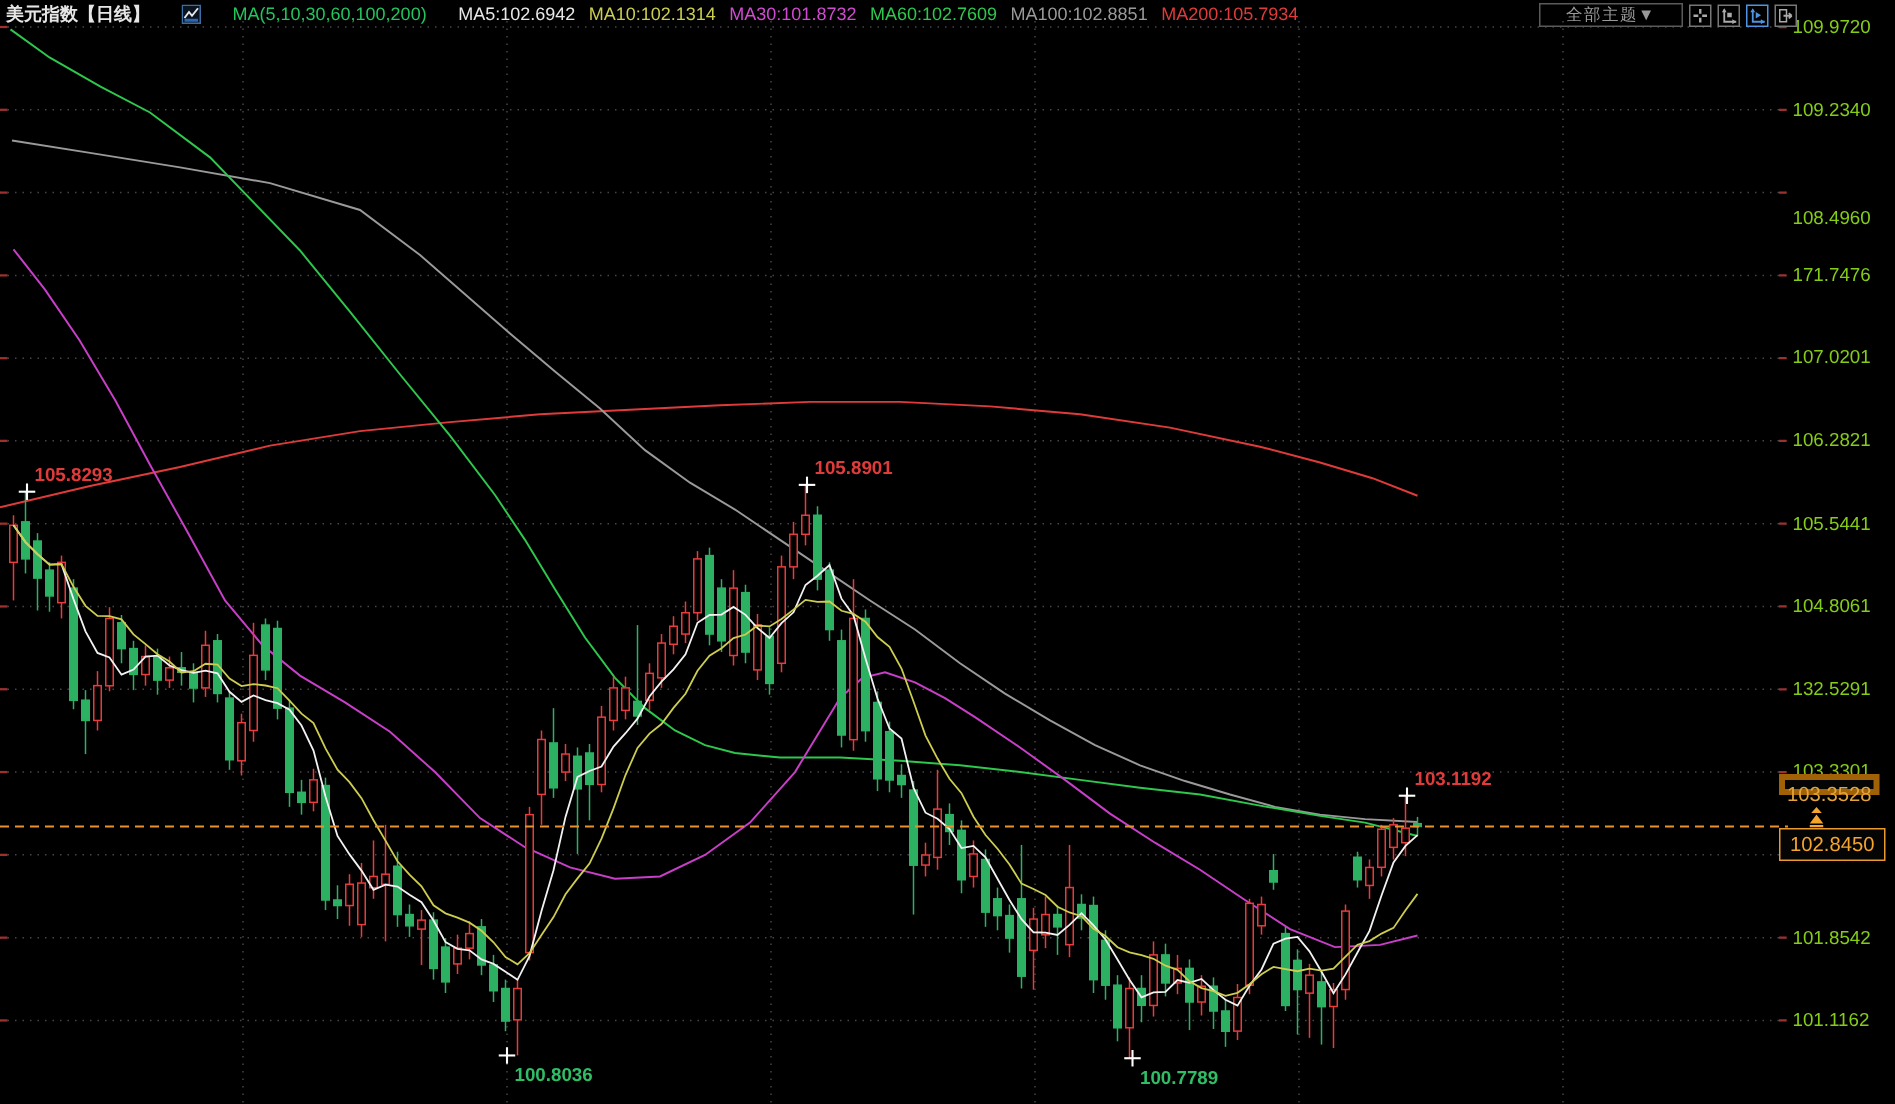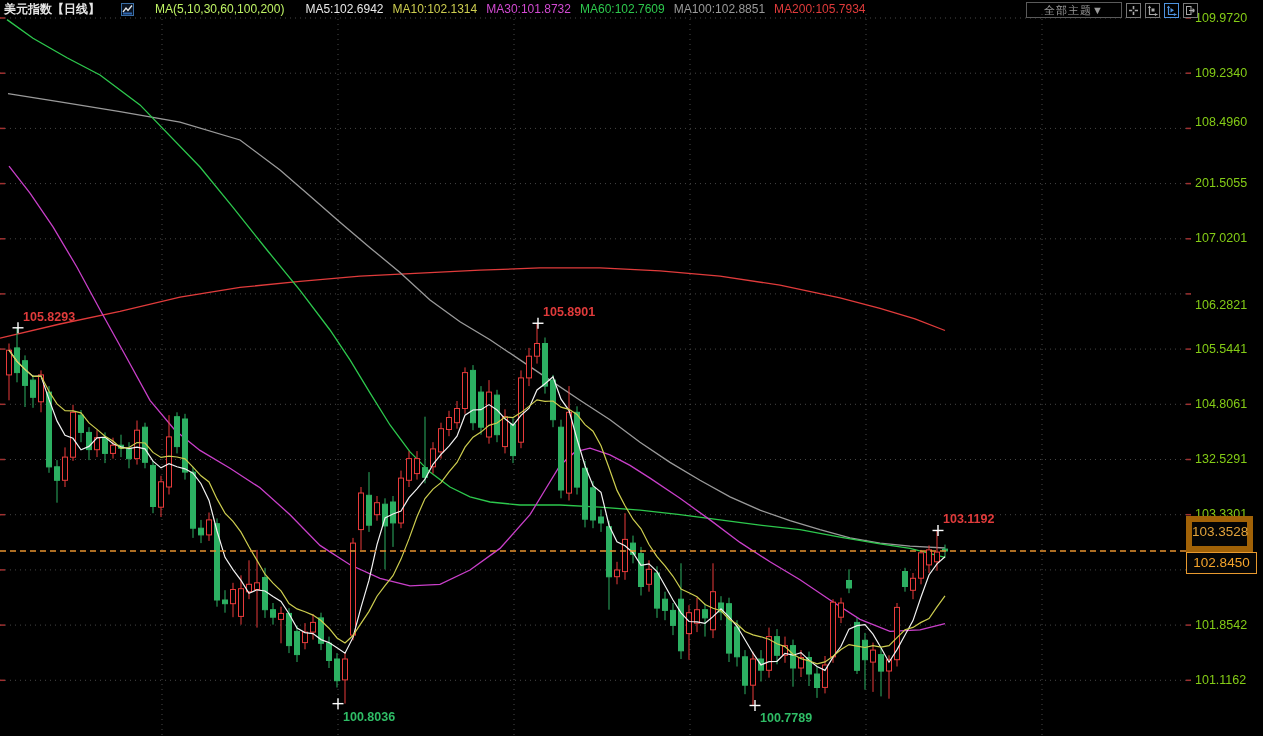--- a/index.html
+++ b/index.html
@@ -3,35 +3,35 @@
 <meta charset="utf-8">
 <style>
   html,body{margin:0;padding:0;background:#000;width:1263px;height:736px;overflow:hidden;
     font-family:"Liberation Sans","DejaVu Sans",sans-serif;}
   #stage{position:relative;width:1263px;height:736px;background:#000;}
   #chart-canvas{position:absolute;left:0;top:0;}
   
   #header{position:absolute;left:4px;top:1px;height:16px;display:flex;align-items:center;gap:21px;
     font-size:12px;white-space:nowrap;z-index:5;}
   #header .title{color:#e6e6e6;font-weight:bold;}
-  #header .ma-group{color:#bef264;}
+  #header .ma-group{color:#22c55e;}
   #header .ma-item{font-weight:normal;}
   .mini-icon{display:inline-block;width:13px;height:13px;}
   
   #toolbar{position:absolute;top:2px;right:65px;display:flex;align-items:center;gap:4px;z-index:6;}
   #theme-dropdown{width:94px;height:14px;border:1px solid #5a5a5a;color:#9a9a9a;font-size:11px;
     text-align:center;line-height:14px;letter-spacing:1px;cursor:pointer;}
   .tool-btn{width:15px;height:15px;border:1px solid #777;box-sizing:border-box;background:#000;
     display:flex;align-items:center;justify-content:center;cursor:pointer;padding:0;}
   .tool-btn.active{border-color:#4f94e0;}
   
   .y-label{position:absolute;left:1195px;color:#84cc16;font-size:12.5px;z-index:2;}
   
   .price-box{position:absolute;box-sizing:border-box;background:#050505;text-align:center;z-index:4;}
-  #preclose-box{left:1186px;top:516px;width:67px;height:36px;border:6px solid #a16207;
+  #preclose-box{left:1186px;top:516px;width:67px;height:14px;border:4px solid #a16207;
     color:#e3a43c;font-size:13.5px;line-height:20px;}
   #last-price-box{left:1186px;top:552px;width:71px;height:22px;border:1px solid #e89a2f;
     color:#f5a42c;font-size:13.5px;line-height:20px;}
   #price-arrows{position:absolute;left:1202px;top:538px;z-index:3;}
 </style>
 </head>
 <body>
 
 <div id="stage">
 
@@ -387,24 +387,24 @@
       <svg width="11" height="11">
           <rect x="1.5" y="1.5" width="4.5" height="8" stroke="#aaa" fill="none"></rect>
       <path d="M4,5.5h5.5 M9.5,5.5l-2,-1.8 M9.5,5.5l-2,1.8" stroke="#aaa" stroke-width="1.2" fill="none"></path>
         </svg>
     </button>
   </div>
 
   <div id="axis-labels">
       <div class="y-label" style="top: 10.5003px;">109.9720</div>
       <div class="y-label" style="top: 65.6902px;">109.2340</div>
-      <div class="y-label" style="top: 115px;">108.4960</div>
-      <div class="y-label" style="top: 176.07px;">201.5055</div>
+      <div class="y-label" style="top: 138px;">108.4960</div>
+      <div class="y-label" style="top: 176.07px;">171.7476</div>
       <div class="y-label" style="top: 231.253px;">107.0201</div>
-      <div class="y-label" style="top: 286.443px; margin-top: 12px;">106.2821</div>
+      <div class="y-label" style="top: 286.443px;">106.2821</div>
       <div class="y-label" style="top: 341.633px;">105.5441</div>
       <div class="y-label" style="top: 396.822px;">104.8061</div>
       <div class="y-label" style="top: 452.012px;">132.5291</div>
       <div class="y-label" style="top: 507.202px;">103.3301</div>
       <div class="y-label" style="top: 562.392px;">102.5921</div>
       <div class="y-label" style="top: 617.575px;">101.8542</div>
       <div class="y-label" style="top: 672.765px;">101.1162</div>
     </div>
 
   <div id="preclose-box" class="price-box">103.3528</div>

